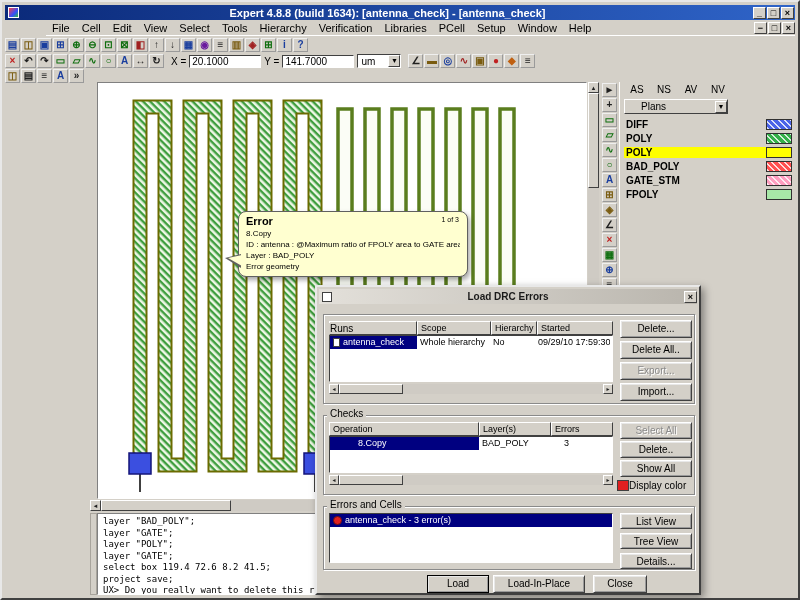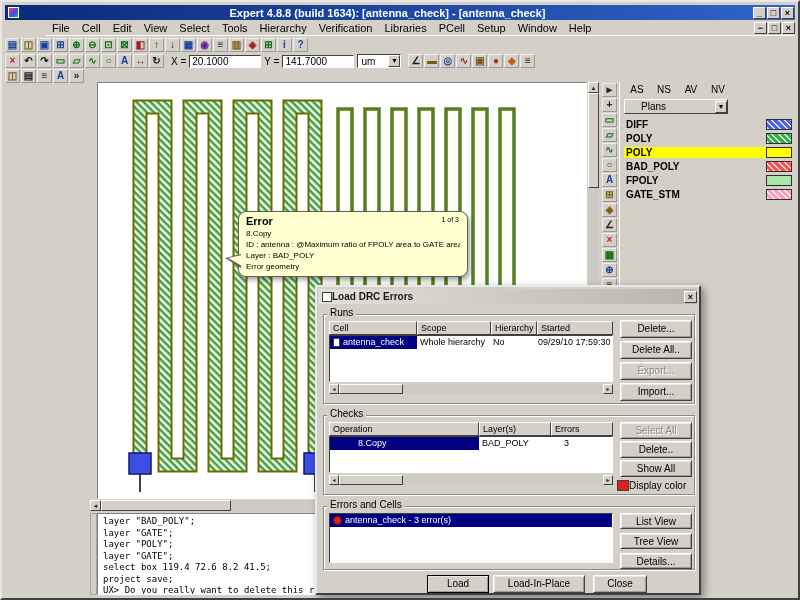--- a/index.html
+++ b/index.html
@@ -62,21 +62,21 @@
   .lsw[data-pattern="hatch"]{background-image:repeating-linear-gradient(45deg,rgba(255,255,255,.8) 0 1.5px,transparent 1.5px 4.5px);}
 
   
   #console-sb{position:absolute;left:88px;top:511px;width:7px;height:82px;background:#d4d0c8;border:1px solid #a8a49c;}
   #console{position:absolute;left:95px;top:511px;width:490px;height:82px;background:#fff;border:1px solid;border-color:#808080 #fff #fff #808080;font-family:"DejaVu Sans Mono",monospace;font-size:9px;line-height:11.5px;padding:2px 5px;overflow:hidden;}
   .cline{white-space:pre;}
 
   
   #dialog{position:absolute;left:313px;top:283px;width:386px;height:310px;background:#d4d0c8;border:2px solid;border-color:#e8e8e8 #404040 #404040 #e8e8e8;box-shadow:3px 3px 8px rgba(0,0,0,.4);z-index:10;font-size:10px;}
   #dlg-title{position:absolute;left:2px;top:2px;right:2px;height:15px;background:linear-gradient(90deg,#e3e0da,#b9b5ad);display:flex;align-items:center;color:#1a1a1a;}
-  #dlg-title .ttl{flex:1;font-weight:bold;font-size:10px;}
+  #dlg-title .ttl{flex:1;text-align:center;font-weight:bold;font-size:10px;}
   .dlgicon{width:10px;height:10px;margin-left:3px;background:#fff;border:1px solid #404040;flex:0 0 auto;}
   .glabel{position:absolute;font-size:10px;background:#d4d0c8;padding:0 3px;z-index:2;}
   .gbox{position:absolute;border:1px solid #8a8a8a;box-shadow:1px 1px 0 #fff,inset 1px 1px 0 #fff;}
   .thead{position:absolute;display:flex;height:14px;z-index:1;}
   .th{background:#d4d0c8;border:1px solid;border-color:#fff #404040 #404040 #fff;font-size:9px;padding:0 3px;line-height:12px;overflow:hidden;white-space:nowrap;}
   .tbody{position:absolute;background:#fff;border:1px solid;border-color:#404040 #fff #fff #404040;overflow:hidden;}
   .trow{display:flex;height:13px;font-size:9px;line-height:13px;}
   .td{padding:0 3px;overflow:hidden;white-space:nowrap;display:flex;align-items:center;gap:3px;}
   .sel{background:#000080;color:#fff;}
   .docicon{width:7px;height:9px;background:#fff;border:1px solid #404040;display:inline-block;flex:0 0 auto;}
@@ -392,27 +392,27 @@
           <span class="lname" style="background-color: rgb(255, 255, 0);">POLY</span>
           <span class="lsw" data-pattern="solid" style="background-color: rgb(255, 255, 0);"></span>
         </div>
 
         <div class="lrow">
           <span class="lname">BAD_POLY</span>
           <span class="lsw" data-pattern="hatch" style="background-color: rgb(255, 80, 80);"></span>
         </div>
 
         <div class="lrow">
+          <span class="lname">GATE_STM</span>
+          <span class="lsw" data-pattern="hatch" style="background-color: rgb(255, 158, 192);"></span>
+        </div>
+
+        <div class="lrow">
           <span class="lname">FPOLY</span>
           <span class="lsw" data-pattern="solid" style="background-color: rgb(168, 232, 168);"></span>
-        </div>
-
-        <div class="lrow">
-          <span class="lname">GATE_STM</span>
-          <span class="lsw" data-pattern="hatch" style="background-color: rgb(255, 158, 192);"></span>
         </div>
       </div>
   </div>
 
   <div id="console-sb"></div>
   <div id="console">
 
   <div class="cline">layer "BAD_POLY";</div>
       <div class="cline">layer "GATE";</div>
       <div class="cline">layer "POLY";</div>
@@ -422,21 +422,21 @@
       <div class="cline">UX&gt; Do you really want to delete this run(s) i</div>
     </div>
 
   <div id="dialog">
     <div id="dlg-title">
       <span class="dlgicon"></span>
       <span class="ttl">Load DRC Errors</span>
       <span class="wbtn">×</span>
     </div>
 
-    <span class="glabel" style="left:10px;top:20px">Runs</span>
+    <span class="glabel" style="left:10px;top:36px">Runs</span>
     <div class="gbox" style="left:6px;top:27px;width:372px;height:90px"></div>
     <div class="thead" style="left:12px;top:34px;width:284px">
       <span class="th" style="width:88px">Cell</span>
       <span class="th" style="width:74px">Scope</span>
       <span class="th" style="width:46px">Hierarchy</span>
       <span class="th" style="width:76px">Started</span>
     </div>
     <div class="tbody" style="left:12px;top:48px;width:284px;height:47px">
       <div class="trow">
         <span class="td sel" style="width:87px">

